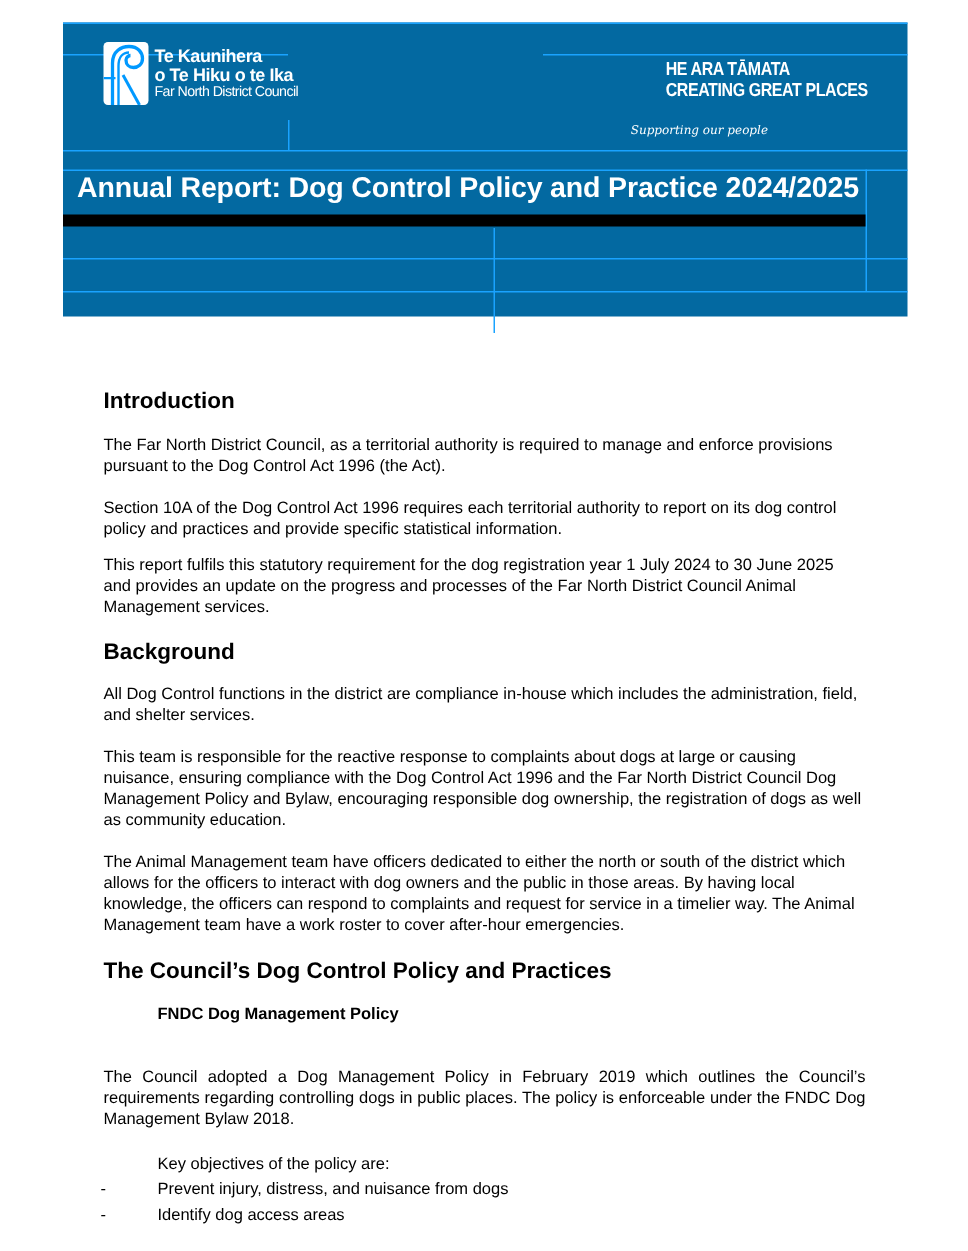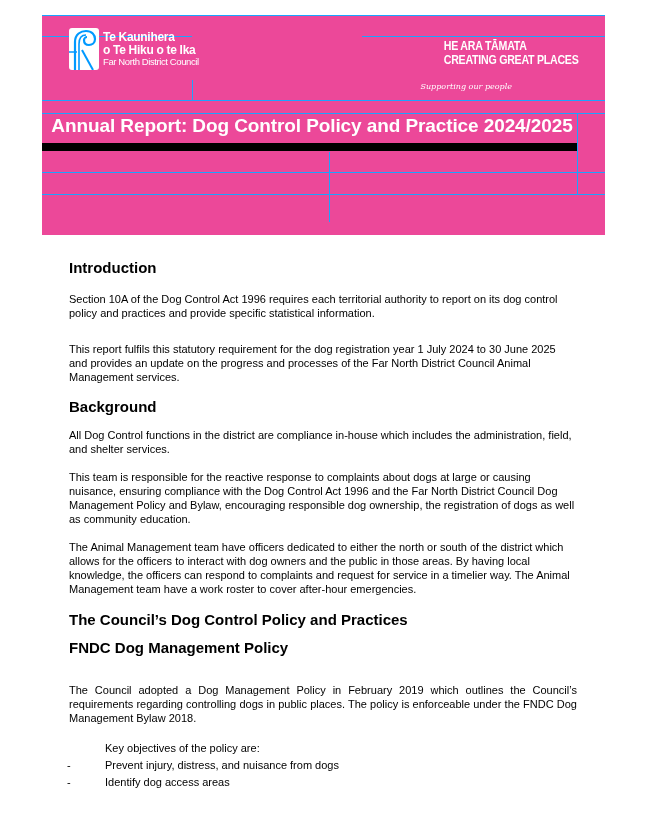--- a/index.html
+++ b/index.html
@@ -1,36 +1,36 @@
 <!DOCTYPE html>
 <html><head>
   <meta charset="utf-8">
   <style>
     html, body { margin: 0; padding: 0; background: #ffffff; }
     body { width: 645px; height: 834px; position: relative; overflow: hidden;
            font-family: "Liberation Sans", sans-serif; color: #000; }
-    .banner { position: absolute; left: 42px; top: 15px; width: 563px; height: 220px; background: #ec4899; }
+    .banner { position: absolute; left: 42px; top: 15px; width: 563px; height: 196px; background: #0369a1; }
     .banner .gridline-h { position: absolute; left: 0; right: 0; height: 1px; background: #1aa3ff; }
     .banner .gridline-v { position: absolute; width: 1px; background: #1aa3ff; }
     .logo { position: absolute; left: 27px; top: 13px; display: flex; align-items: center; }
     .logo-mark { width: 30px; height: 42px; background: #fff; border-radius: 3px; position: relative; }
     .logo-mark svg { position: absolute; left: 0; top: 0; }
     .logo-text { margin-left: 4px; color: #fff; line-height: 1.05; }
     .logo-text .l1, .logo-text .l2 { font-weight: bold; font-size: 12px; letter-spacing: -0.3px; }
     .logo-text .l3 { font-size: 9.5px; letter-spacing: -0.4px; }
     .tagline { position: absolute; right: 26px; top: 24px; text-align: left; color: #fff; }
     .tagline .t1, .tagline .t2 { font-weight: bold; font-size: 12.5px; letter-spacing: -0.3px; line-height: 1.15; transform: scaleX(0.85); transform-origin: right; }
     .tagline .t3 { font-style: italic; font-family: "DejaVu Serif", serif; font-size: 8px; margin-top: 14px; }
     .report-title { position: absolute; left: 0; width: 540px; top: 100px; text-align: center; color: #fff;
                     font-weight: bold; font-size: 19px; letter-spacing: -0.1px; }
     .black-bar { position: absolute; left: 0; top: 128px; width: 535px; height: 8px; background: #000; }
     .content { position: absolute; left: 69px; top: 258px; width: 508px; font-size: 11px; line-height: 14px; }
     h2 { font-size: 15px; font-weight: bold; margin: 0; line-height: 20px; }
     p { margin: 0; }
-    .h3 { font-size: 15px; font-weight: bold; }
+    .h3 { font-size: 11px; font-weight: bold; margin-left: 36px; }
     .justify { text-align: justify; }
   </style>
 </head>
 <body>
 
 <div class="banner">
   <div class="gridline-h" style="top:0px"></div>
   <div class="gridline-h" style="top:21px;right:auto;width:150px"></div>
   <div class="gridline-h" style="top:21px;left:320px;right:0"></div>
   <div class="gridline-h" style="top:85px"></div>
@@ -62,22 +62,23 @@
     <div class="t2">CREATING GREAT PLACES</div>
     <div class="t3">Supporting our people</div>
   </div>
 
   <div class="report-title">Annual Report: Dog Control Policy and Practice 2024/2025</div>
   <div class="black-bar"></div>
 </div>
 
 <div class="content">
   <h2>Introduction</h2>
+  <p style="margin-top:12px">The Far North District Council, as a territorial authority is required to manage and enforce provisions pursuant to the Dog Control Act 1996 (the Act).</p>
   <p style="margin-top:14px">Section 10A of the Dog Control Act 1996 requires each territorial authority to report on its dog control policy and practices and provide specific statistical information.</p>
-  <p style="margin-top:22px">This report fulfils this statutory requirement for the dog registration year 1 July 2024 to 30 June 2025 and provides an update on the progress and processes of the Far North District Council Animal Management services.</p>
+  <p style="margin-top:10px">This report fulfils this statutory requirement for the dog registration year 1 July 2024 to 30 June 2025 and provides an update on the progress and processes of the Far North District Council Animal Management services.</p>
 
   <h2 style="margin-top:13px">Background</h2>
   <p style="margin-top:11px">All Dog Control functions in the district are compliance in-house which includes the administration, field, and shelter services.</p>
   <p style="margin-top:14px">This team is responsible for the reactive response to complaints about dogs at large or causing nuisance, ensuring compliance with the Dog Control Act 1996 and the Far North District Council Dog Management Policy and Bylaw, encouraging responsible dog ownership, the registration of dogs as well as community education.</p>
   <p style="margin-top:14px">The Animal Management team have officers dedicated to either the north or south of the district which allows for the officers to interact with dog owners and the public in those areas. By having local knowledge, the officers can respond to complaints and request for service in a timelier way. The Animal Management team have a work roster to cover after-hour emergencies.</p>
 
   <h2 style="margin-top:14px">The Council’s Dog Control Policy and Practices</h2>
   <p class="h3" style="margin-top:11px">FNDC Dog Management Policy</p>
   <p class="justify" style="margin-top:28px">The Council adopted a Dog Management Policy in February 2019 which outlines the Council’s requirements regarding controlling dogs in public places. The policy is enforceable under the FNDC Dog Management Bylaw 2018.</p>
   <p style="margin-top:16px;margin-left:36px">Key objectives of the policy are:</p>

